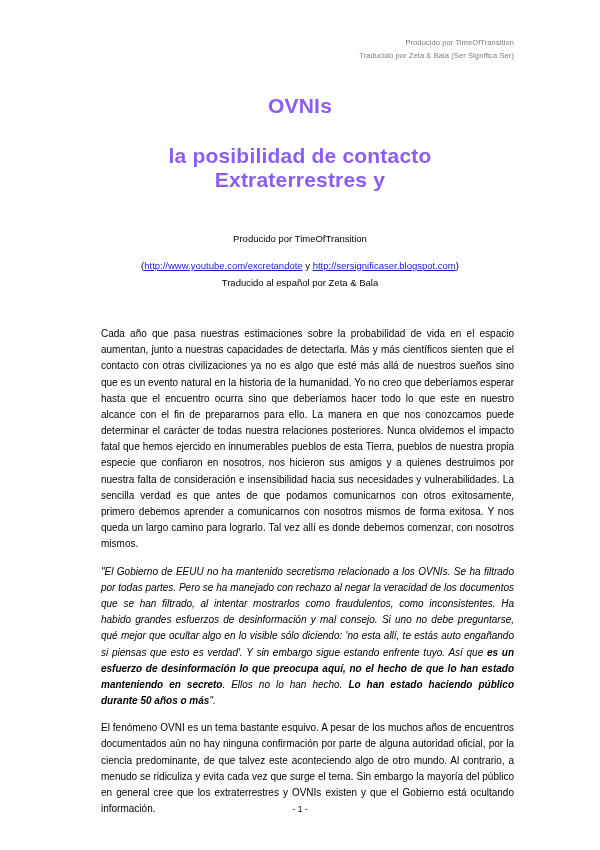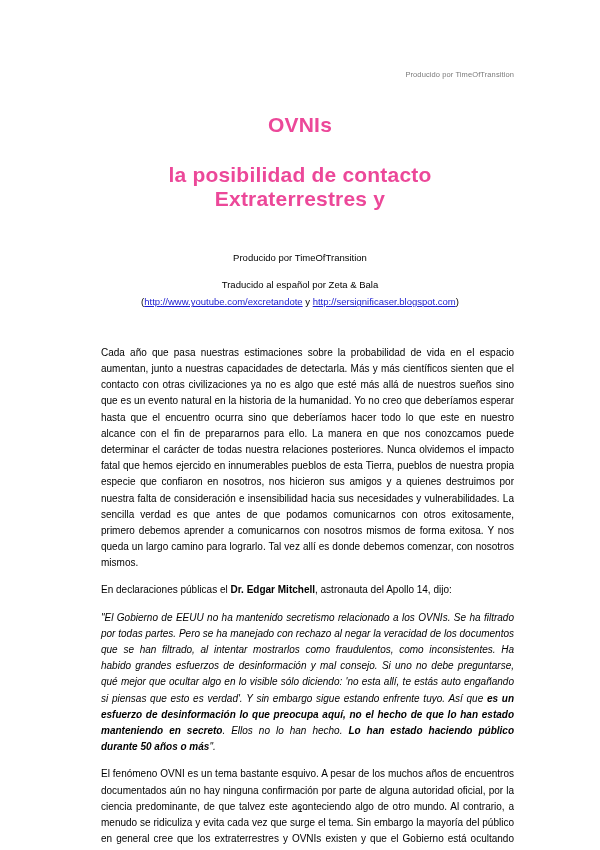--- a/index.html
+++ b/index.html
@@ -12,42 +12,42 @@
     background: #ffffff;
     font-family: "Liberation Sans", sans-serif;
     color: #000000;
     overflow: hidden;
   }
   .page {
     position: relative;
     width: 600px;
     height: 850px;
     box-sizing: border-box;
-    padding: 68px 86px 0 86px;
+    padding: 36px 86px 0 86px;
   }
   .credits {
     text-align: right;
     color: #7a7a7a;
     font-size: 7.5px;
     line-height: 1.75;
     letter-spacing: 0.1px;
   }
   .credits div {
     margin: 0;
   }
   .title-block {
     margin-top: 32px;
     text-align: center;
   }
   .title-line {
     font-size: 21px;
     font-weight: bold;
     letter-spacing: 0.2px;
     margin-bottom: 26px;
-    color: #ec4899;
+    color: #8b5cf6;
   }
   .title-line.l2 {
     margin-bottom: 26px;
   }
   .title-line.l3 {
     margin-bottom: 0;
   }
   .sub-block {
     margin-top: 38px;
     text-align: center;
@@ -94,37 +94,37 @@
     color: #000;
   }
 </style>
 </head>
 <body>
 
 <div class="page">
 
   <div class="credits">
     <div>Producido por TimeOfTransition</div>
+    <div>Traducido por Zeta &amp; Bala (Ser Significa Ser)</div>
   </div>
 
   <div class="title-block">
     <div class="title-line l1">OVNIs</div>
     <div class="title-line l3">la posibilidad de contacto</div>
     <div class="title-line l2">Extraterrestres y</div>
   </div>
 
   <div class="sub-block">
     <div class="row">Producido por  TimeOfTransition</div>
     <div class="spacer"></div>
+    <div class="row"><span>(</span><a class="doclink" href="#">http://www.youtube.com/excretandote</a><span> y </span><a class="doclink" href="#">http://sersignificaser.blogspot.com</a><span>)</span></div>
     <div class="row">Traducido al español por Zeta &amp; Bala</div>
-    <div class="row"><span>(</span><a class="doclink" href="#">http://www.youtube.com/excretandote</a><span> y </span><a class="doclink" href="#">http://sersignificaser.blogspot.com</a><span>)</span></div>
   </div>
 
   <div class="body-text">
     <p>Cada año que pasa nuestras estimaciones sobre la probabilidad de vida en el espacio aumentan, junto a nuestras capacidades de detectarla. Más y más científicos sienten que el contacto con otras civilizaciones ya no es algo que esté más allá de nuestros sueños sino que es un evento natural en la historia de la humanidad. Yo no creo que deberíamos esperar hasta que el encuentro ocurra sino que deberíamos hacer todo lo que este en nuestro alcance con el fin de prepararnos para ello. La manera en que nos conozcamos puede determinar el carácter  de todas nuestra relaciones posteriores. Nunca olvidemos el impacto fatal que hemos ejercido en innumerables pueblos de esta Tierra, pueblos de nuestra propia especie que confiaron en nosotros, nos hicieron sus amigos y a quienes destruimos por nuestra falta de consideración e insensibilidad hacia sus necesidades y vulnerabilidades. La sencilla verdad es que antes de que podamos comunicarnos con otros exitosamente, primero debemos aprender a comunicarnos con nosotros mismos de forma exitosa. Y nos queda un largo camino para lograrlo. Tal vez allí es donde debemos comenzar, con nosotros mismos.</p>
-    <p><span>En declaraciones públicas el </span><span class="bold">Dr. Edgar Mitchell</span><span>, astronauta del Apollo 14, dijo:</span></p>
     <p class="quote"><span>"El Gobierno de EEUU no ha mantenido secretismo relacionado a los OVNIs. Se ha filtrado por todas partes. Pero se ha manejado con rechazo al negar la veracidad de los documentos que se han filtrado, al intentar mostrarlos como fraudulentos, como inconsistentes. Ha habido grandes esfuerzos de desinformación y mal consejo. Si uno no debe preguntarse, qué mejor que ocultar algo en lo visible sólo diciendo: 'no esta allí, te estás auto engañando si piensas que esto es verdad'. Y sin embargo sigue estando enfrente tuyo. Así que </span><span class="bold-italic">es un esfuerzo de desinformación lo que preocupa aquí, no el hecho de que lo han estado manteniendo en secreto</span><span>. Ellos no lo han hecho. </span><span class="bold-italic">Lo han estado haciendo público durante 50 años o más</span><span>".</span></p>
     <p>El fenómeno OVNI es un tema bastante esquivo. A pesar de los muchos años de encuentros documentados aún no hay ninguna confirmación por parte de alguna autoridad oficial, por la ciencia predominante, de que talvez este aconteciendo algo de otro mundo. Al contrario, a menudo se ridiculiza y evita cada vez que surge el tema. Sin embargo la mayoría del público en general cree que los extraterrestres y OVNIs existen y que el Gobierno está ocultando información.</p>
   </div>
 
   <div class="pagenum">- 1 -</div>
 
 </div>
 
 </body></html>

